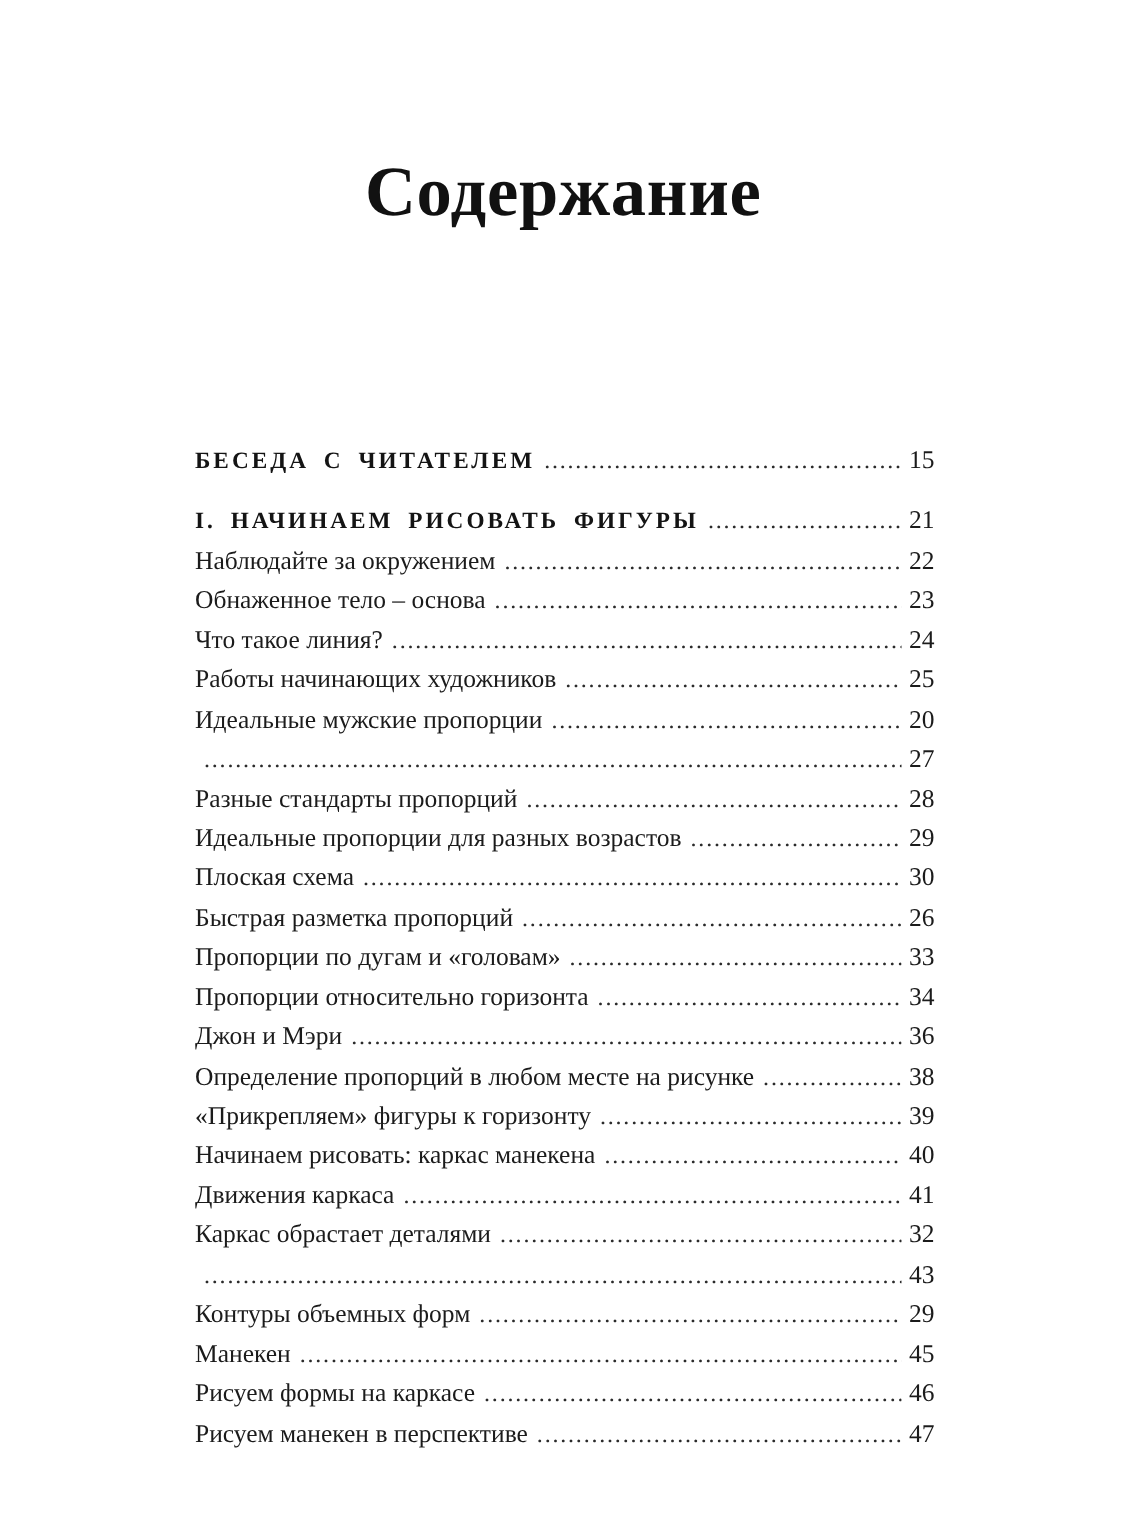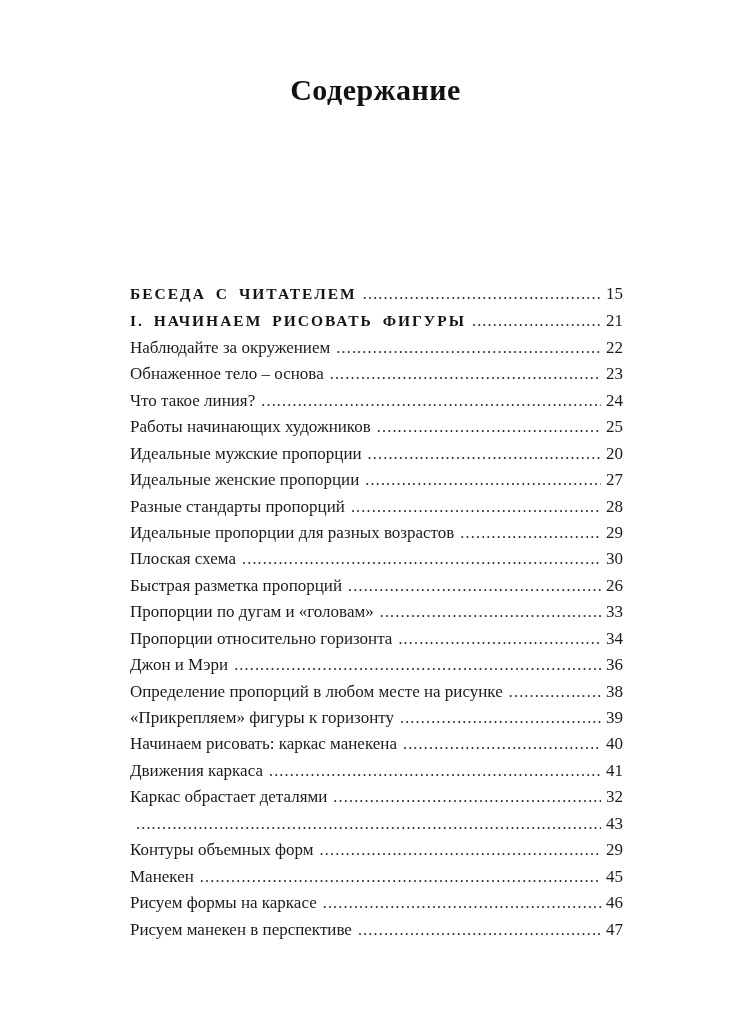--- a/index.html
+++ b/index.html
@@ -12,44 +12,44 @@
     width: 751px;
     height: 1026px;
     background: #ffffff;
     color: #1b1b1b;
     font-family: "Liberation Serif", "DejaVu Serif", serif;
     overflow: hidden;
     box-sizing: border-box;
   }
   .title {
     margin: 0;
-    padding-top: 66px;
+    padding-top: 104px;
     text-align: center;
-    font-size: 30px;
+    font-size: 47px;
     line-height: 48px;
     font-weight: 700;
     letter-spacing: 0.5px;
     color: #111111;
   }
   .toc {
     position: absolute;
     left: 130px;
     top: 280px;
     width: 498px;
   }
   .toc-row {
     display: flex;
     align-items: baseline;
     height: 26.45px;
     font-size: 17px;
     line-height: 26.45px;
     white-space: nowrap;
   }
   .toc-row.section {
-    margin-top: 1px;
+    margin-top: 14px;
   }
   .toc-row.section .label {
     font-weight: 700;
     font-size: 15.5px;
     letter-spacing: 2px;
     word-spacing: 4px;
     color: #141414;
   }
   .label {
     flex: 0 0 auto;
@@ -105,21 +105,20 @@
         <span class="label">Работы начинающих художников</span>
         <span class="dots">......................................................................................................................................................</span>
         <span class="pagenum">25</span>
       </div>
       <div class="toc-row">
         <span class="label">Идеальные мужские пропорции</span>
         <span class="dots">......................................................................................................................................................</span>
         <span class="pagenum">20</span>
       </div>
       <div class="toc-row">
-        <span class="label">Идеальные женские пропорции</span>
         <span class="dots">......................................................................................................................................................</span>
         <span class="pagenum">27</span>
       </div>
       <div class="toc-row">
         <span class="label">Разные стандарты пропорций</span>
         <span class="dots">......................................................................................................................................................</span>
         <span class="pagenum">28</span>
       </div>
       <div class="toc-row">
         <span class="label">Идеальные пропорции для разных возрастов</span>

